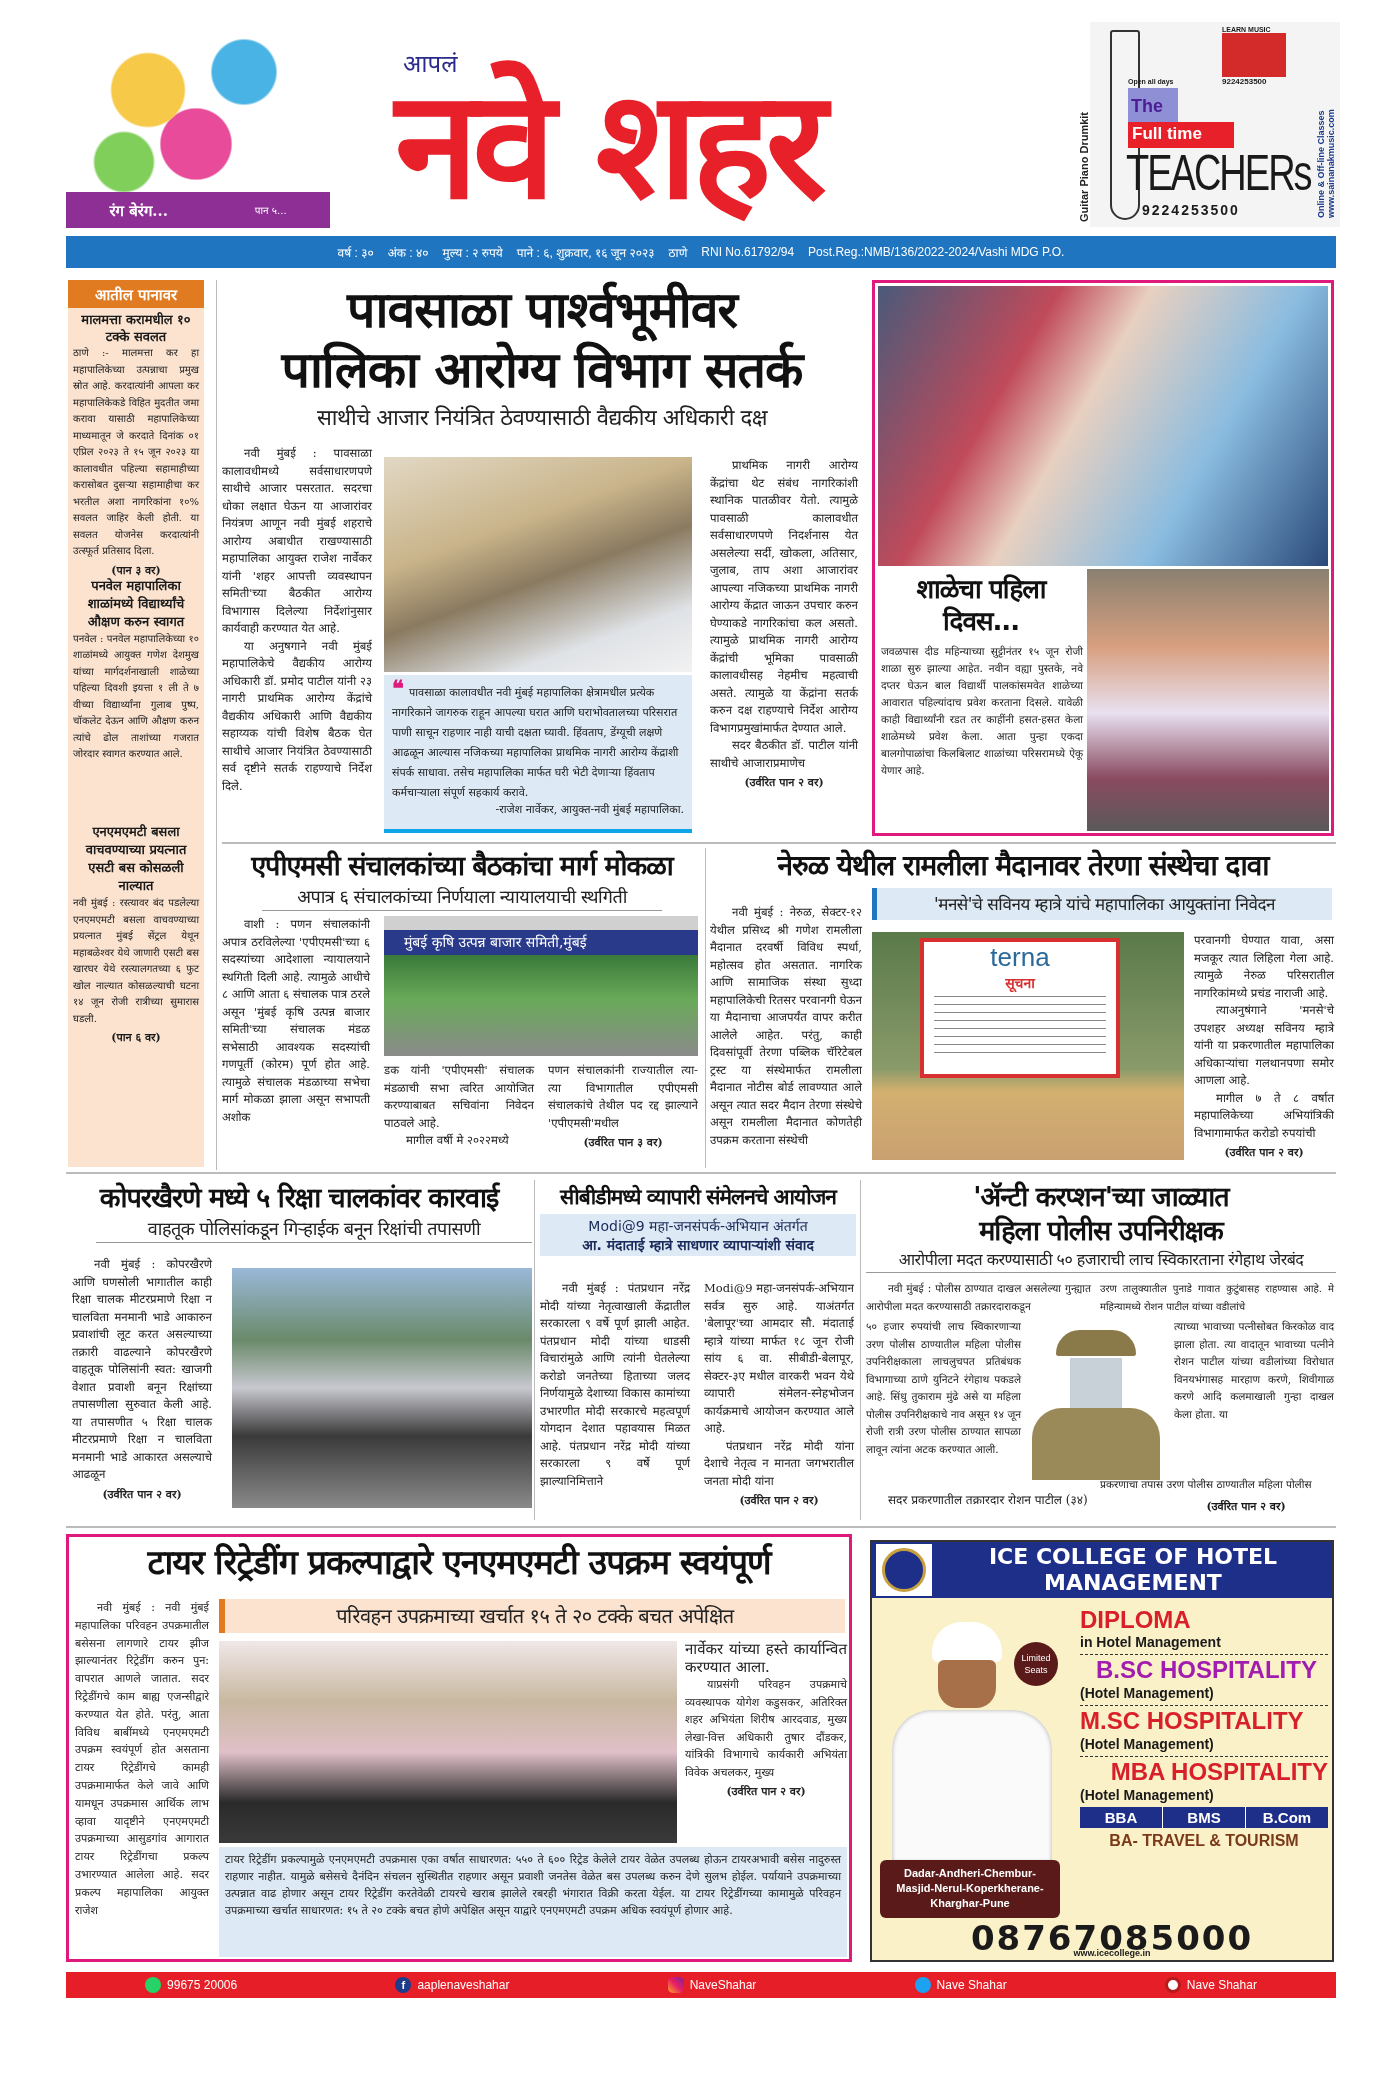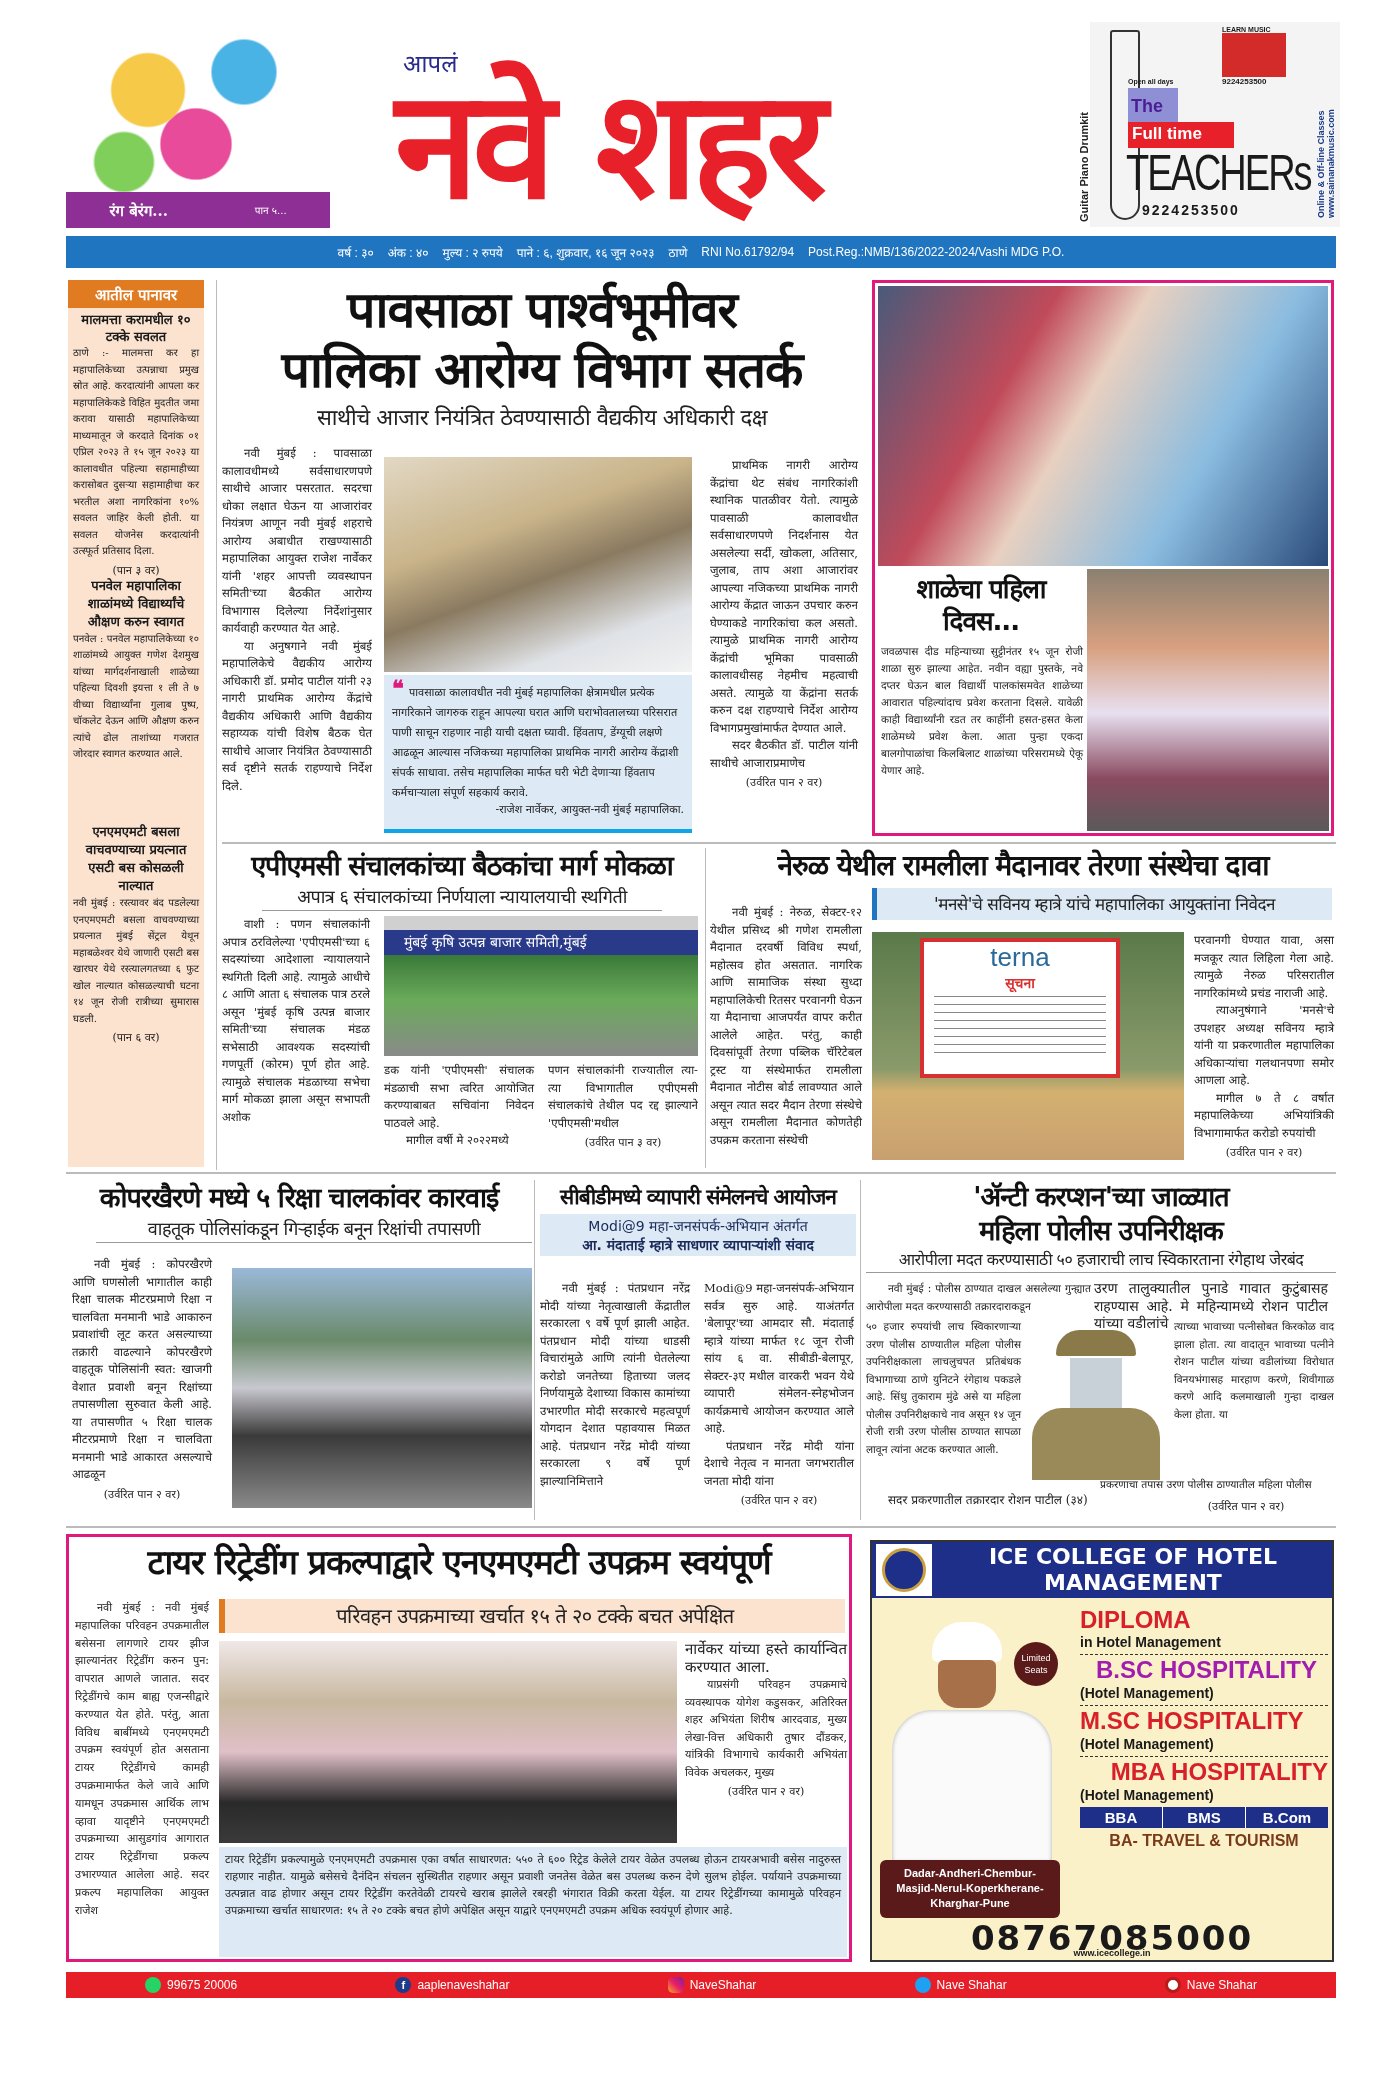--- a/index.html
+++ b/index.html
@@ -1,20 +1,20 @@
 <!DOCTYPE html>
 <html><head>
 <meta charset="utf-8">
 <style>
 *{box-sizing:border-box;margin:0;padding:0}
 body{width:1378px;height:2095px;background:#fff;font-family:"DejaVu Serif",serif;color:#1a1a1a;position:relative;overflow:hidden}
 .abs{position:absolute}
 .body-text{font-size:11.5px;line-height:17.5px;text-align:justify;color:#222}
 .body-text p{text-indent:22px}
-.cont{font-weight:normal;font-size:11px;text-align:center;margin-top:2px}
+.cont{font-weight:bold;font-size:11px;text-align:center;margin-top:2px}
 .hl{font-family:"DejaVu Sans",sans-serif;font-weight:bold;color:#111;text-align:center;letter-spacing:-1px}
 .sub{font-family:"DejaVu Sans",sans-serif;text-align:center;color:#222;letter-spacing:-0.5px}
 .photo{background:linear-gradient(135deg,#6a7a8a,#c0c8cc 40%,#8a7a6a 70%,#4a5a6a);overflow:hidden}
 .vr{border-left:1px solid #bbb}
 .hr{border-top:2px solid #bbb}
 </style>
 </head>
 <body>
 
 <div class="abs" style="left:66px;top:18px;width:264px;height:210px;">
@@ -170,21 +170,21 @@
   </div>
 </div>
 
 <div class="abs vr" style="left:860px;top:1180px;height:340px;"></div>
 
 <div class="abs" style="left:866px;top:1180px;width:470px;height:340px;">
   <div class="hl" style="font-size:27px;line-height:34px;">'ॲन्टी करप्शन'च्या जाळ्यात</div>
   <div class="hl" style="font-size:27px;line-height:34px;">महिला पोलीस उपनिरीक्षक</div>
   <div class="sub" style="font-size:16px;line-height:24px;border-bottom:1px solid #999;">आरोपीला मदत करण्यासाठी ५० हजाराची लाच स्विकारताना रंगेहाथ जेरबंद</div>
   <div class="body-text" style="position:absolute;left:0;top:100px;width:225px;text-indent:22px;font-size:10.5px;">नवी मुंबई : पोलीस ठाण्यात दाखल असलेल्या गुन्ह्यात आरोपीला मदत करण्यासाठी तक्रारदाराकडून</div>
-  <div class="body-text" style="position:absolute;left:228px;top:100px;width:234px;font-size:14px;">उरण तालुक्यातील पुनाडे गावात कुटुंबासह राहण्यास आहे. मे महिन्यामध्ये रोशन पाटील यांच्या वडीलांचे</div>
+  <div class="body-text" style="position:absolute;left:234px;top:100px;width:234px;font-size:10px;">उरण तालुक्यातील पुनाडे गावात कुटुंबासह राहण्यास आहे. मे महिन्यामध्ये रोशन पाटील यांच्या वडीलांचे</div>
   <div class="body-text" style="position:absolute;left:0;top:138px;width:155px;font-size:10.5px;">५० हजार रुपयांची लाच स्विकारणाऱ्या उरण पोलीस ठाण्यातील महिला पोलीस उपनिरीक्षकाला लाचलुचपत प्रतिबंधक विभागाच्या ठाणे युनिटने रंगेहाथ पकडले आहे. सिंधु तुकाराम मुंढे असे या महिला पोलीस उपनिरीक्षकाचे नाव असून १४ जून रोजी रात्री उरण पोलीस ठाण्यात सापळा लावून त्यांना अटक करण्यात आली.</div>
   <div style="position:absolute;left:160px;top:150px;width:140px;height:150px;">
     <div style="position:absolute;left:30px;top:0;width:80px;height:26px;background:#8a7a4a;border-radius:40px 40px 4px 4px;"></div>
     <div style="position:absolute;left:44px;top:28px;width:52px;height:50px;background:#c8d0d8;"></div>
     <div style="position:absolute;left:6px;top:78px;width:128px;height:72px;background:#9a8a5a;border-radius:30px 30px 0 0;"></div>
   </div>
   <div class="body-text" style="position:absolute;left:308px;top:138px;width:160px;font-size:10.5px;">त्याच्या भावाच्या पत्नीसोबत किरकोळ वाद झाला होता. त्या वादातून भावाच्या पत्नीने रोशन पाटील यांच्या वडीलांच्या विरोधात विनयभंगासह मारहाण करणे, शिवीगाळ करणे आदि कलमाखाली गुन्हा दाखल केला होता. या</div>
   <div class="body-text" style="position:absolute;left:0;top:312px;width:225px;font-size:12px;text-indent:22px;">सदर प्रकरणातील तक्रारदार रोशन पाटील (३४)</div>
   <div class="body-text" style="position:absolute;left:234px;top:296px;width:234px;font-size:10.5px;">प्रकरणाचा तपास उरण पोलीस ठाण्यातील महिला पोलीस</div>
   <div class="cont" style="position:absolute;left:300px;top:316px;width:160px;">(उर्वरित पान २ वर)</div>

